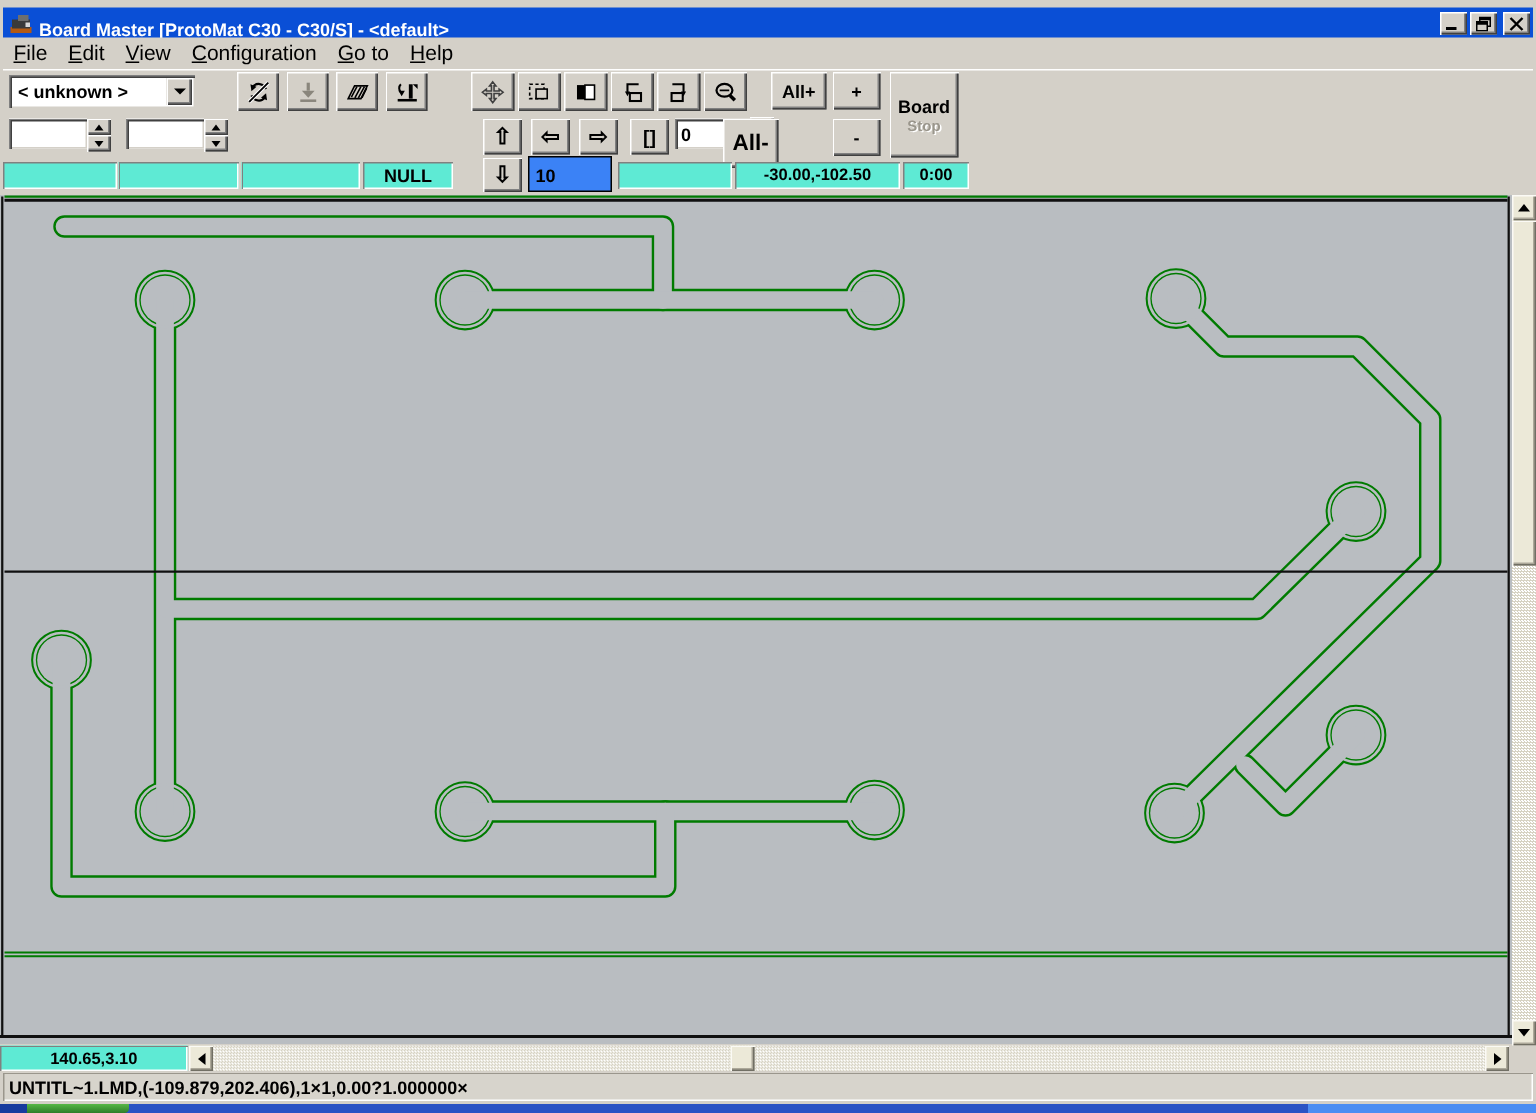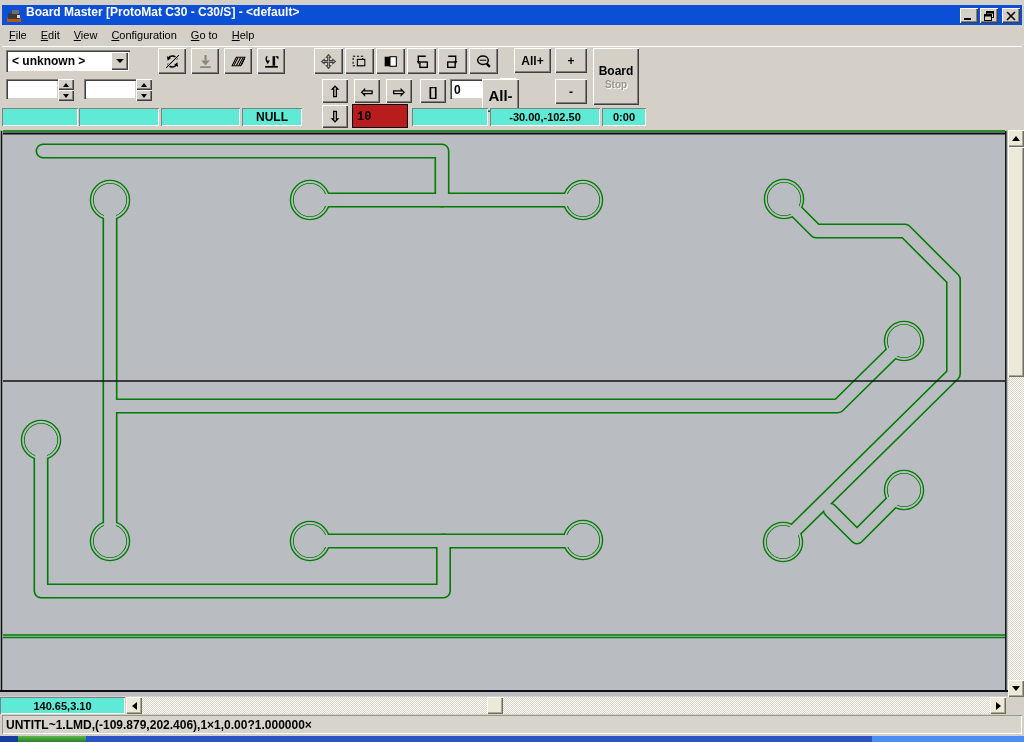--- a/index.html
+++ b/index.html
@@ -3,25 +3,25 @@
 <meta charset="utf-8">
 <style>
   html,body{margin:0;padding:0}
   body{width:1024px;height:742px;background:#d4d0c8;overflow:hidden;position:relative;
        font-family:"Liberation Sans",sans-serif;-webkit-font-smoothing:none}
   .abs{position:absolute}
   
   .raised{background:#d4d0c8;box-shadow:inset 1px 1px 0 #ffffff,inset -1px -1px 0 #404040,inset -2px -2px 0 #808080}
   .sunken{background:#5eead4;box-shadow:inset 1px 1px 0 #808080,inset -1px -1px 0 #ffffff}
   .field{background:#ffffff;box-shadow:inset 1px 1px 0 #808080,inset 2px 2px 0 #404040,inset -1px -1px 0 #d4d0c8}
-  .titlebar{left:2px;top:5px;width:1020px;height:22px;background:#0a4fd6;display:flex;align-items:flex-start}
+  .titlebar{left:2px;top:5px;width:1020px;height:22px;background:#0a4fd6;display:flex;align-items:flex-end}
   .title-text{color:#fff;font-size:12px;font-weight:bold;margin-left:4px;white-space:nowrap}
   .wbtn{width:18px;height:15px;padding:0;border:0;display:flex;align-items:center;justify-content:center}
   .menubar{left:2px;top:25px;width:1020px;height:20px;background:#d4d0c8;display:flex;align-items:center}
-  .menu-item{font-size:11px;padding:3px 7px;color:#000;cursor:default}
+  .menu-item{font-size:14px;padding:3px 7px;color:#000;cursor:default}
   .menu-item u{text-decoration:underline}
   .toolbar{left:2px;top:46px;width:1020px;height:83px;background:#d4d0c8;box-shadow:inset 0 1px 0 #fff}
   .tbtn{border:0;padding:0;display:flex;align-items:center;justify-content:center;font-weight:bold;color:#000}
   .tbtn svg{display:block}
   .lbl{font-size:11px}
   .statuscell{display:flex;align-items:center;justify-content:center;font-size:11px;font-weight:bold;color:#000}
   .combo-arrow{width:0;height:0;border-left:4px solid transparent;border-right:4px solid transparent;border-top:4px solid #000}
   .spin-up{width:0;height:0;border-left:3px solid transparent;border-right:3px solid transparent;border-bottom:4px solid #000}
   .spin-dn{width:0;height:0;border-left:3px solid transparent;border-right:3px solid transparent;border-top:4px solid #000}
   .edit{border:0;font-family:"Liberation Sans",sans-serif;font-weight:bold;font-size:12px;color:#000;padding:2px 0 0 4px;outline:none}
@@ -215,21 +215,21 @@
         <span class="spin-dn"></span>
       </span>
   </span>
 
   <button class="abs tbtn raised lbl" style="left:480px;top:33px;width:37px;height:33px;font-size:15px">All-</button>
   <button class="abs tbtn raised lbl" style="left:553px;top:33px;width:32px;height:25px;font-size:12px">-</button>
 
   <button class="abs tbtn raised navbtn" style="left:320px;top:59px;width:26px;height:23px">
       <span>⇩</span>
     </button>
-  <input class="abs edit" style="left: 350px; top: 58px; width: 50px; height: 20px; background: #b91c1c; border: 1.5px solid rgb(0, 0, 0); font-family: Liberation Mono, monospace;" readonly="" value="10">
+  <input class="abs edit" style="left: 350px; top: 58px; width: 50px; height: 20px; background: #3b82f6; border: 1.5px solid rgb(0, 0, 0);" readonly="" value="10">
 
   <span class="abs sunken statuscell" style="left:0px;top:62px;width:76px;height:18px"></span>
   <span class="abs sunken statuscell" style="left:77px;top:62px;width:80px;height:18px"></span>
   <span class="abs sunken statuscell" style="left:159px;top:62px;width:79px;height:18px"></span>
   <span class="abs sunken statuscell" style="left:240px;top:62px;width:60px;height:18px;font-size:12px">NULL</span>
   <span class="abs sunken statuscell" style="left:410px;top:62px;width:76px;height:18px"></span>
   <span class="abs sunken statuscell" style="left:488px;top:62px;width:110px;height:18px">-30.00,-102.50</span>
   <span class="abs sunken statuscell" style="left:600px;top:62px;width:44px;height:18px">0:00</span>
 </div>
 

